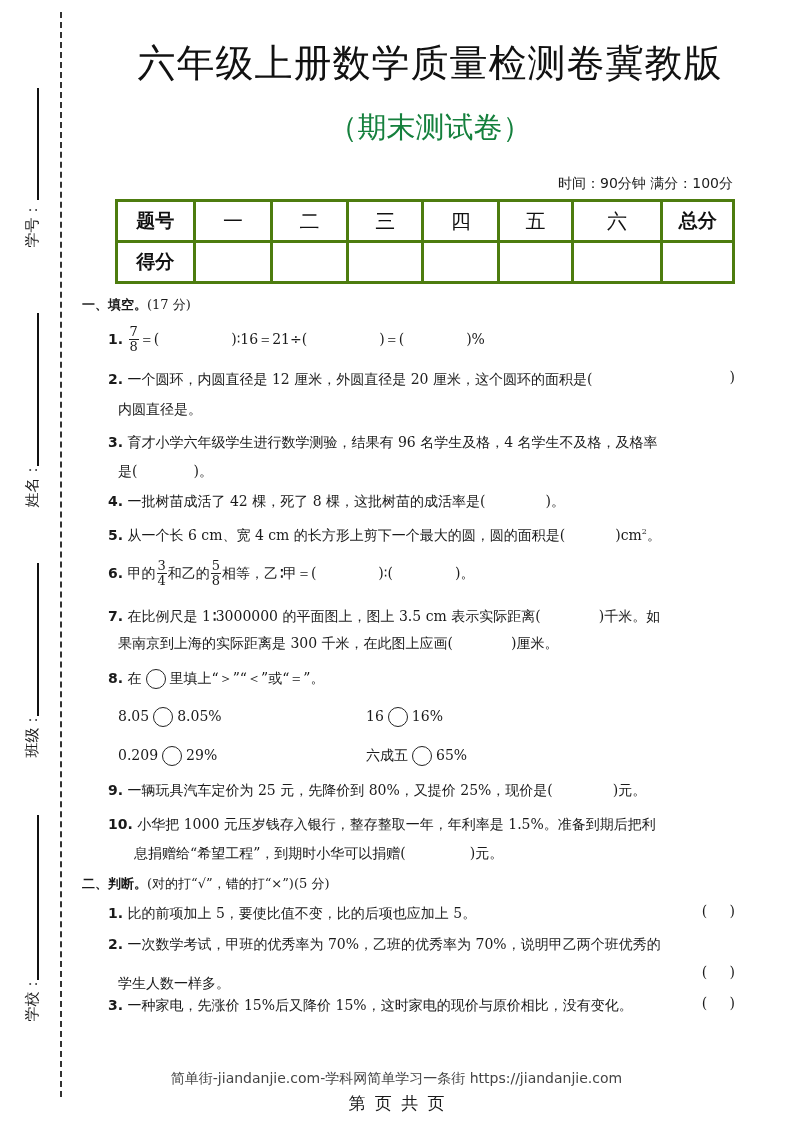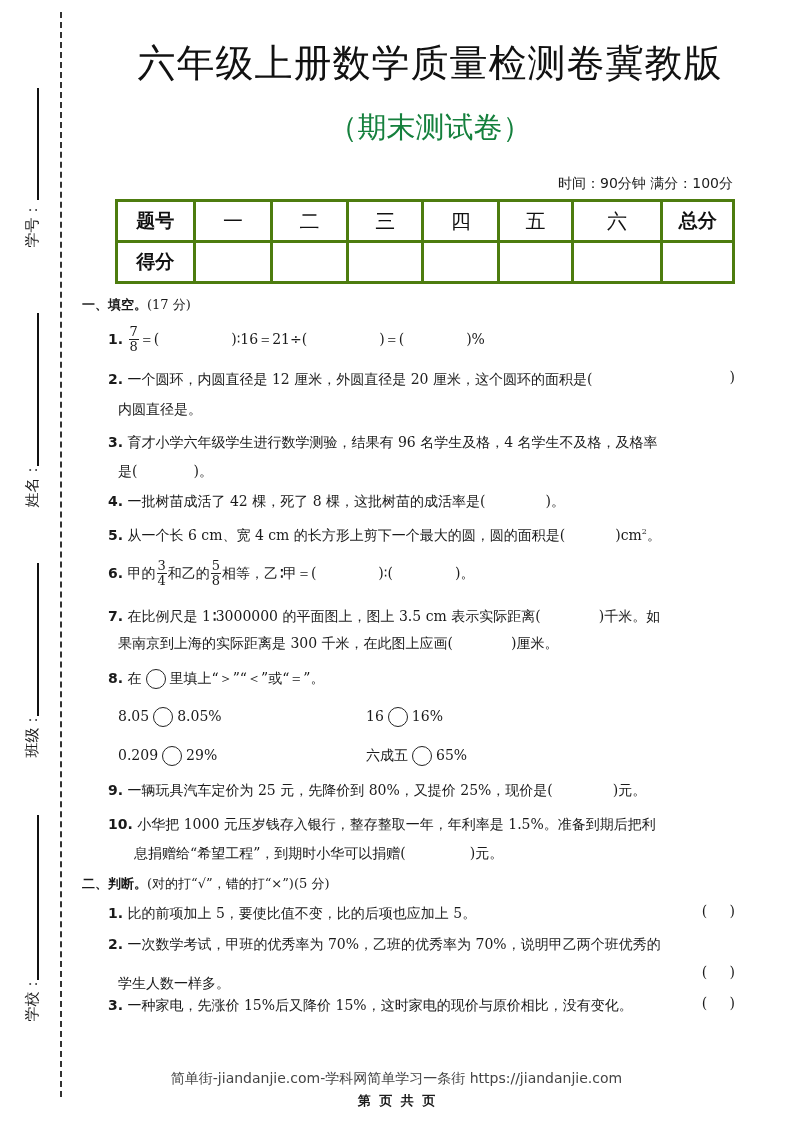--- a/index.html
+++ b/index.html
@@ -34,21 +34,21 @@
   .blank { display: inline-block; }
   .frac { display: inline-flex; flex-direction: column; align-items: center; vertical-align: middle; font-size: 13px; line-height: 14px; margin: 0 1px; }
   .frac .n { border-bottom: 1px solid #222; padding: 0 1px; }
   .circle { display: inline-block; width: 20px; height: 20px; border: 1.3px solid #222; border-radius: 50%; vertical-align: middle; margin: 0 4px; }
   .paren-r { position: absolute; right: 58px; font-size: 14px; }
   sup { font-size: 8px; }
 
   .footer { position: absolute; top: 1070px; left: 0; width: 793px; text-align: center; font-family: "DejaVu Sans", sans-serif;
             font-size: 14px; color: #444; }
   .pager { position: absolute; top: 1092px; left: 0; width: 793px; text-align: center; font-family: "DejaVu Sans", sans-serif;
-           font-size: 13px; font-weight: bold; word-spacing: 4px; }
+           font-size: 17px; font-weight: normal; word-spacing: 4px; }
 </style>
 </head>
 <body>
 
 <div class="dash-line"></div>
 
 <div>
   <div class="bind-line" style="top:88px;height:112px;"></div>
   <div class="bind-label" style="top:226px;">学号：</div>
 </div>

